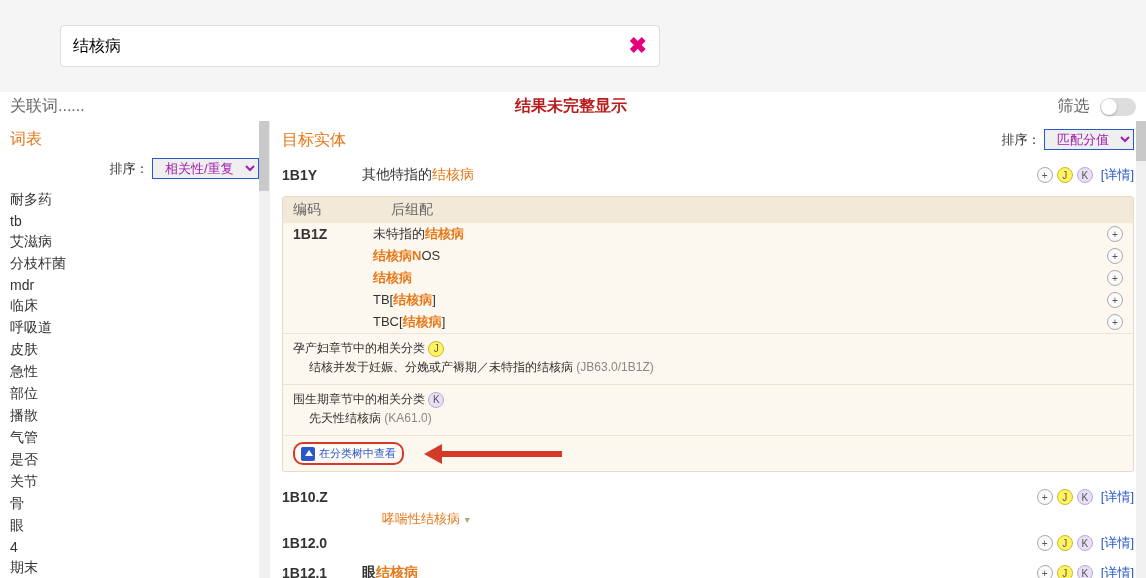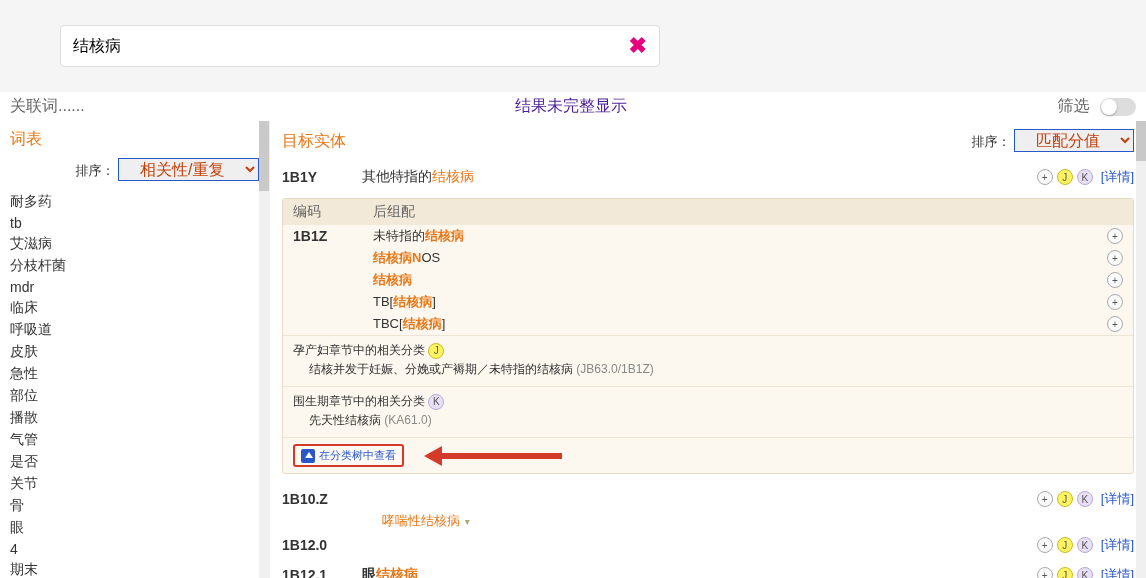--- a/index.html
+++ b/index.html
@@ -4,31 +4,31 @@
 <style>
   * { box-sizing: border-box; margin: 0; padding: 0; }
   body { font-family: Arial, "Microsoft YaHei", sans-serif; font-size: 13px; color: #333; background: #fff; }
 
   .search-bar-wrap { background: #f5f5f5; padding: 25px 60px; }
   .search-box { display: flex; align-items: center; background: #fff; border: 1px solid #ddd; border-radius: 4px; width: 600px; height: 42px; padding: 0 12px; }
   .search-box input { flex: 1; border: none; outline: none; font-size: 16px; }
   .search-clear { color: #e6007e; font-size: 22px; cursor: pointer; font-weight: bold; }
 
   .status-row { display: flex; justify-content: space-between; align-items: center; padding: 4px 10px; font-size: 16px; color: #666; }
-  .status-center { color: #4c1d95; }
+  .status-center { color: #b91c1c; font-weight: bold; }
   .toggle { width: 36px; height: 18px; background: #ddd; border-radius: 9px; position: relative; display: inline-block; vertical-align: middle; margin-left: 6px; }
   .toggle::after { content: ""; position: absolute; width: 16px; height: 16px; border-radius: 50%; background: #fff; top: 1px; left: 1px; box-shadow: 0 1px 2px rgba(0,0,0,.3); }
 
   .main { display: flex; }
   .left-col { width: 270px; border-right: 1px solid #eee; padding: 8px 10px; position: relative; }
   .left-scroll { position: absolute; right: 0; top: 0; bottom: 0; width: 10px; background: #f0f0f0; }
   .left-scroll::before { content: ""; position: absolute; top: 0; left: 0; right: 0; height: 70px; background: #c9c9c9; }
   .section-title { color: #e67817; font-size: 16px; margin-bottom: 8px; }
   .sort-row { text-align: right; color: #333; margin-bottom: 10px; }
-  .sort-row select { color: #c2410c; border: 1px solid #2959c9; font-size: 16px; padding: 1px 17px; }
+  .sort-row select { color: #a21caf; border: 1px solid #2959c9; font-size: 13px; padding: 1px 8px; }
   .word-list .word-item { padding: 2px 0; color: #333; cursor: pointer; font-size: 14px; }
 
   .right-col { flex: 1; padding: 8px 12px; position: relative; }
   .right-scroll { position: absolute; right: 0; top: 0; bottom: 0; width: 10px; background: #f0f0f0; }
   .right-scroll::before { content:""; position:absolute; top:0; left:0; right:0; height:40px; background:#c9c9c9; }
   .entity-header { display: flex; justify-content: space-between; align-items: center; }
 
   .result-row { display: flex; align-items: center; padding: 6px 0; justify-content: flex-end; }
   .result-row.emph .term-text { font-weight: bold; }
   .code { width: 80px; font-weight: bold; font-size: 14px; }
@@ -38,30 +38,30 @@
   .pill { display: inline-flex; align-items: center; justify-content: center; width: 16px; height: 16px; border-radius: 50%; border: 1px solid #aaa; font-size: 10px; color: #555; background: #fafafa; cursor: pointer; }
   .pill.plus::before { content: "+"; }
   .pill.j { background: #fff460; border-color: #c8bb2f; }
   .pill.k { background: #e8e0f7; border-color: #b8a8d8; }
   .detail-link { color: #2959c9; cursor: pointer; margin-left: 4px; }
 
   .panel { border: 1px solid #e7dac7; background: #fdf8ef; margin: 6px 0 10px 0; border-radius: 3px; overflow: hidden; }
   .panel-head { display: flex; background: #f2e9d8; padding: 4px 10px; font-size: 14px; color: #666; }
   .panel-head .h-code { width: 80px; }
   .panel-head .h-term { flex: 1; }
-  .panel-head .h-post { width: 60px; }
+  .panel-head .h-post { width: 60px; text-align: right; }
   .panel-row { display: flex; align-items: center; padding: 2px 10px; }
   .panel-row .p-code { width: 80px; font-weight: bold; font-size: 14px; }
   .panel-row .p-term { flex: 1; font-size: 13px; }
   .panel-row .p-post { width: 60px; text-align: right; }
   .panel-sec { padding: 6px 10px; border-top: 1px solid #eee4d3; font-size: 12px; }
   .panel-sec .sec-desc { color: #323232; padding: 2px 0 2px 16px; }
   .panel-sec .sec-desc .paren { color: #888; }
   .panel-footer { padding: 6px 10px; border-top: 1px solid #eee4d3; display:flex; align-items:center; }
-  .tree-btn { display: inline-flex; align-items: center; border: 2px solid #d43a2a; padding: 2px 6px; border-radius: 3px; cursor: pointer; background: #fffaf4; }
+  .tree-btn { display: inline-flex; align-items: center; border: 2px solid #d43a2a; padding: 2px 6px; border-radius: 10px; cursor: pointer; background: #fffaf4; }
   .tree-btn .ticon { width: 14px; height: 14px; background: #2959c9; border-radius: 2px; margin-right: 4px; display: inline-block; position: relative; }
   .tree-btn .ticon::after { content: ""; position: absolute; left: 4px; top: 3px; width: 0; height: 0; border-left: 4px solid transparent; border-right: 4px solid transparent; border-bottom: 6px solid #fff; }
   .tree-btn .tlabel { color: #2959c9; font-size: 11px; }
   .arrow { margin-left: 20px; display: inline-flex; align-items: center; }
   .arrow-line { width: 120px; height: 6px; background: #d43a2a; }
   .arrow-head { width: 0; height: 0; border-top: 10px solid transparent; border-bottom: 10px solid transparent; border-right: 18px solid #d43a2a; }
 
   .sub-term { color: #e67817; font-size: 13px; padding-left: 100px; margin-top: -2px; }
   .sub-term .chev { font-size: 10px; color: #aa7; margin-left: 2px; }
 </style>

